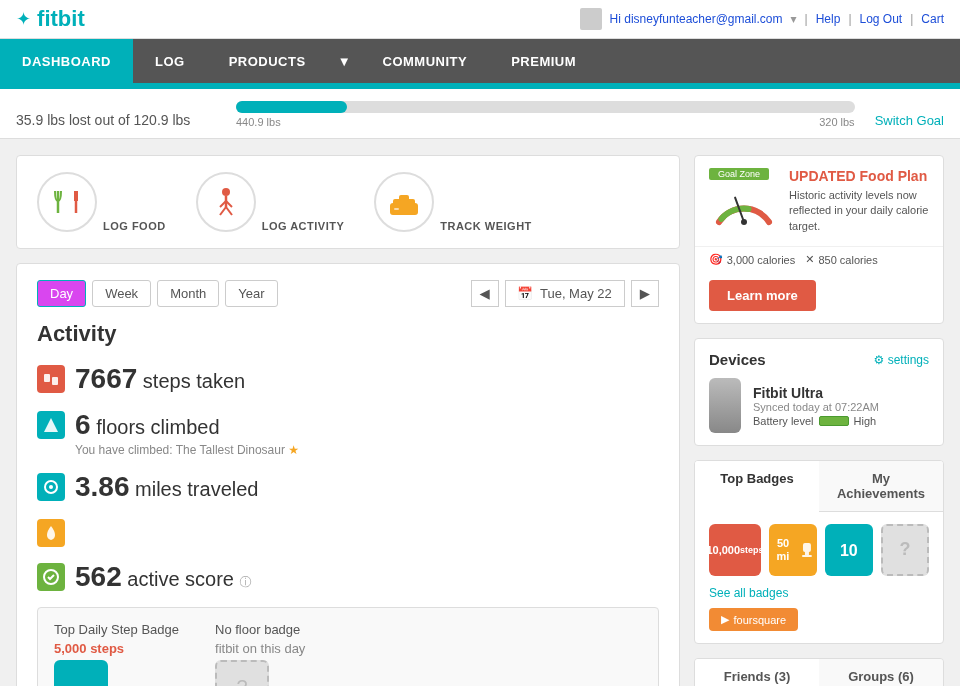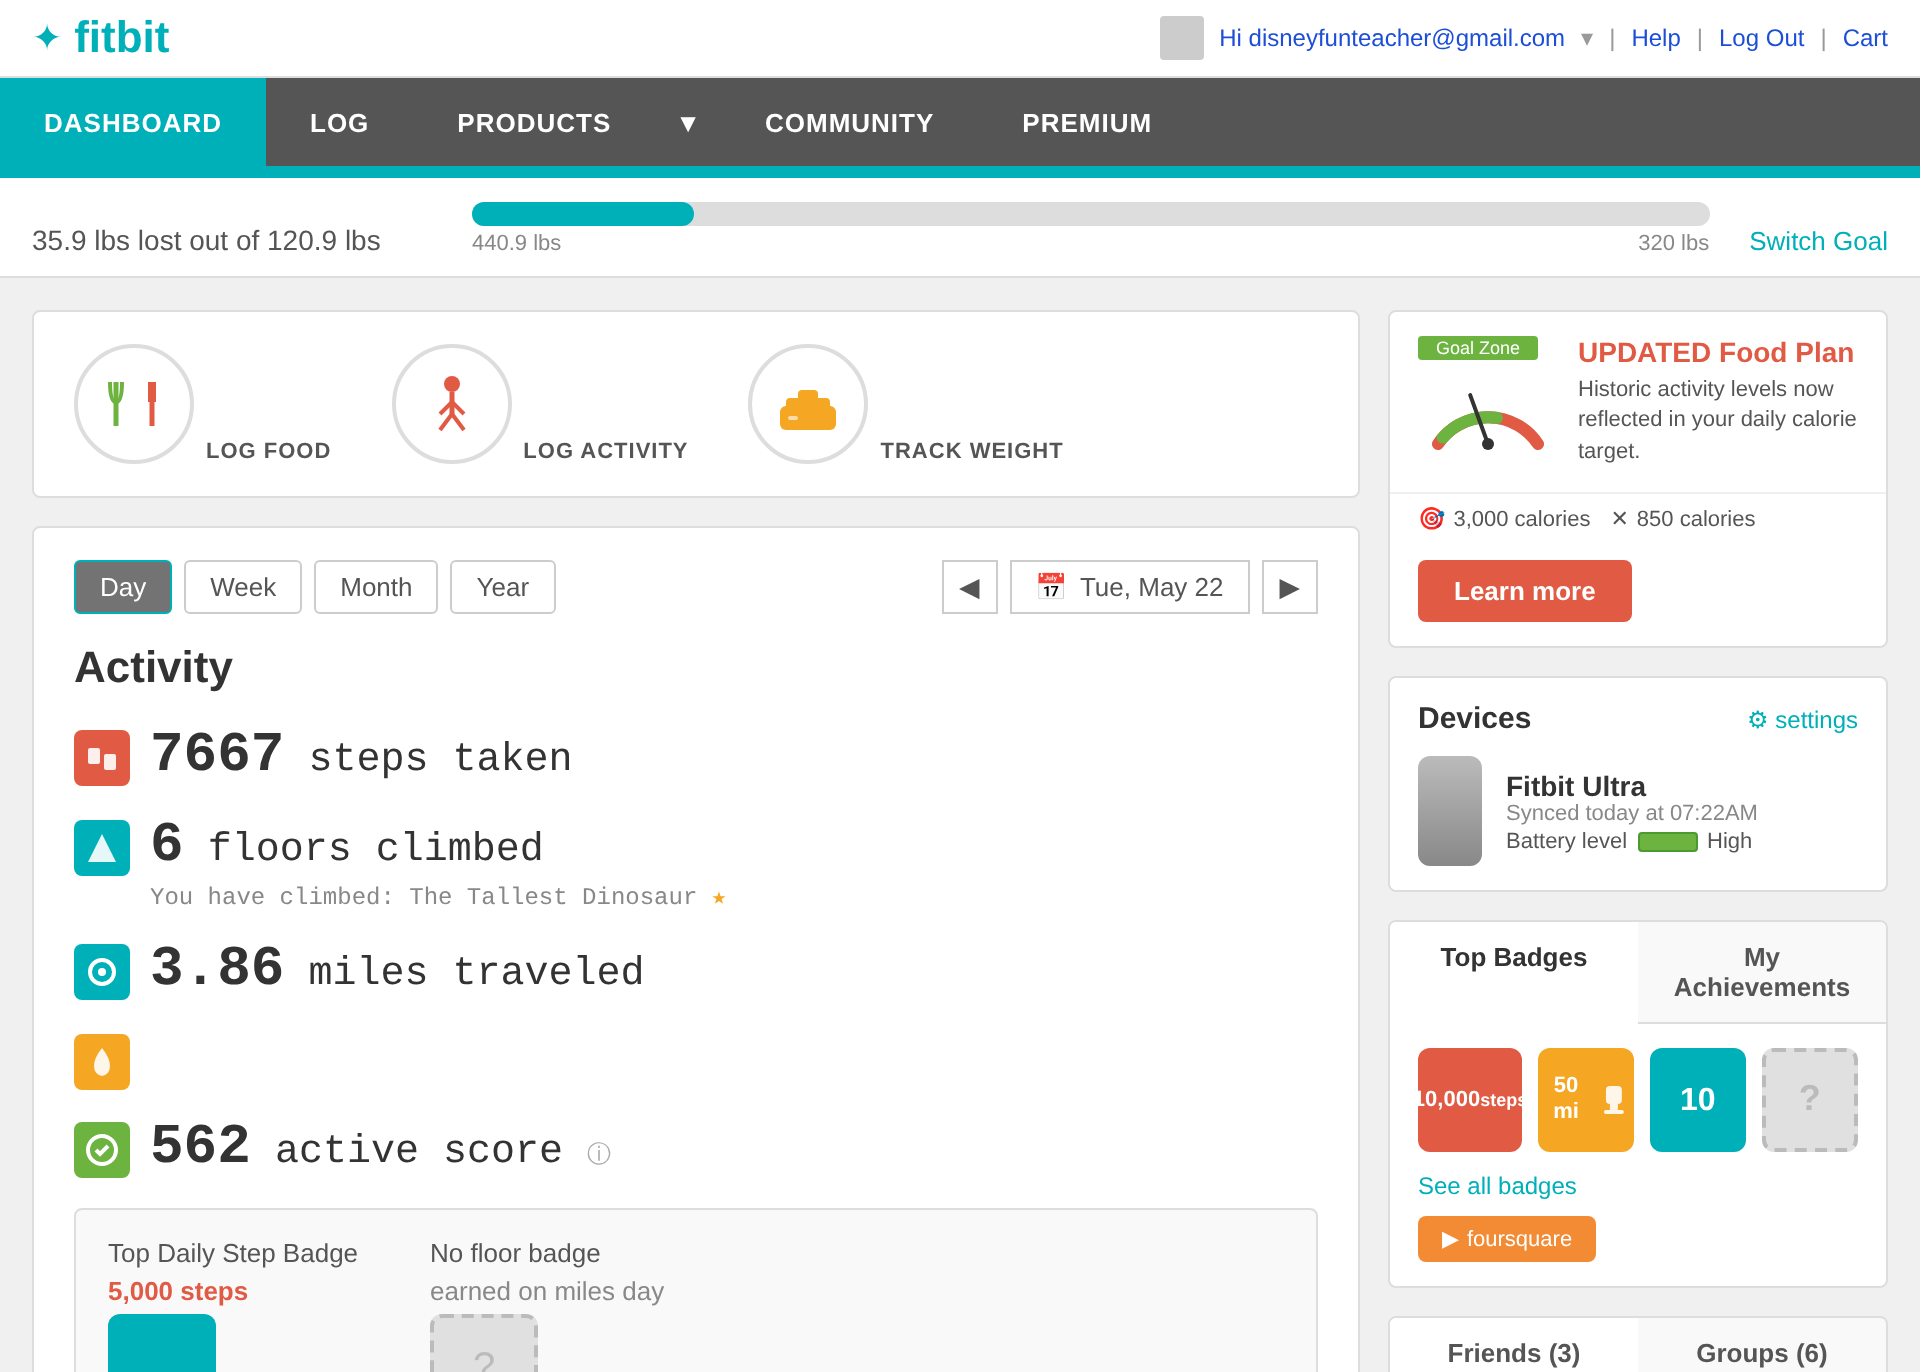--- a/index.html
+++ b/index.html
@@ -44,28 +44,28 @@
     .action-icon-circle { width: 60px; height: 60px; border-radius: 50%; display: flex; align-items: center; justify-content: center; font-size: 28px; }
     .icon-food { background: #fff; border: 2px solid #ddd; color: #6db33f; }
     .icon-activity { background: #fff; border: 2px solid #ddd; color: #e05a44; }
     .icon-weight { background: #fff; border: 2px solid #ddd; color: #f5a623; }
     .action-label { font-size: 11px; font-weight: bold; color: #555; text-transform: uppercase; letter-spacing: 0.5px; }
 
     
     .activity-section { background: #fff; border: 1px solid #ddd; border-radius: 4px; padding: 16px 20px; }
     .date-nav { display: flex; align-items: center; gap: 6px; margin-bottom: 14px; flex-wrap: wrap; }
     .date-tab { padding: 5px 12px; border: 1px solid #ccc; border-radius: 3px; cursor: pointer; font-size: 13px; background: #fff; color: #555; }
-    .date-tab.active { background: #737373; color: #fff; border-color: #00b0b9; }
+    .date-tab.active { background: #d946ef; color: #fff; border-color: #00b0b9; }
     .date-nav-spacer { flex: 1; }
     .date-nav-btn { padding: 5px 8px; border: 1px solid #ccc; background: #fff; cursor: pointer; color: #555; }
     .date-display { padding: 5px 12px; border: 1px solid #ccc; background: #fff; font-size: 13px; color: #555; display: flex; align-items: center; gap: 6px; }
 
     .section-title { font-size: 22px; font-weight: bold; color: #333; margin-bottom: 16px; }
 
-    .stat-row { display: flex; align-items: flex-start; margin-bottom: 14px; gap: 10px; font-family: Liberation Mono, monospace; }
+    .stat-row { display: flex; align-items: flex-start; margin-bottom: 14px; gap: 10px; }
     .stat-icon { width: 28px; height: 28px; border-radius: 4px; display: flex; align-items: center; justify-content: center; color: #fff; font-size: 14px; flex-shrink: 0; margin-top: 2px; }
     .icon-steps { background: #e05a44; }
     .icon-floors { background: #00b0b9; }
     .icon-miles { background: #00b0b9; }
     .icon-calories { background: #f5a623; }
     .icon-score { background: #6db33f; }
 
     .stat-content {}
     .stat-main { font-size: 20px; color: #333; }
     .stat-main strong { font-size: 28px; font-weight: bold; }
@@ -301,21 +301,21 @@
         <div class="badge-left">
           <div class="badge-label">Top Daily Step Badge</div>
           <div class="badge-highlight">5,000 steps</div>
           <div class="badge-img">
             
             
           </div>
         </div>
         <div class="badge-right">
           <div class="badge-label">No floor badge</div>
-          <div class="badge-label" style="color:#888;">earned on miles day</div>
+          <div class="badge-label" style="color:#888;">fitbit on this day</div>
           <div class="badge-placeholder">?</div>
         </div>
       </div>
 
     </div>
   </div>
 
   <div class="right-panel">
 
     <div class="food-plan-card">

